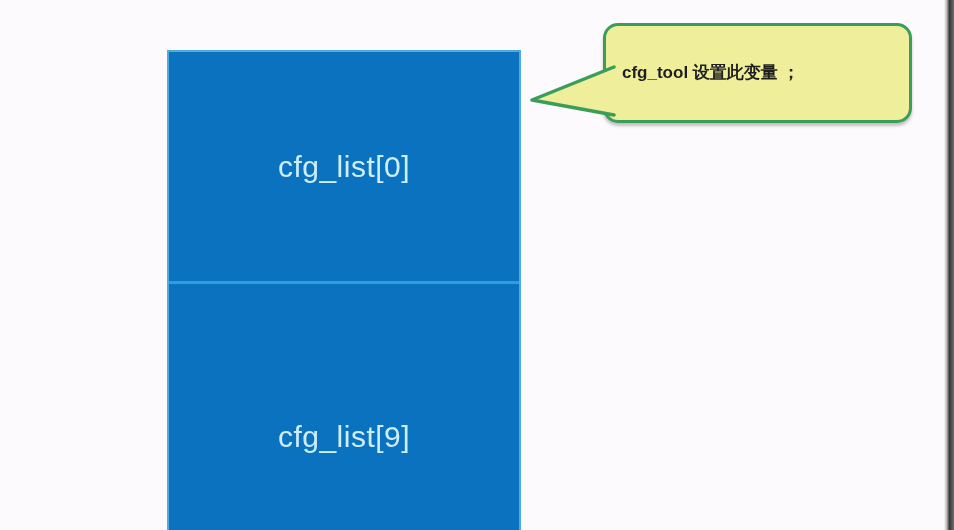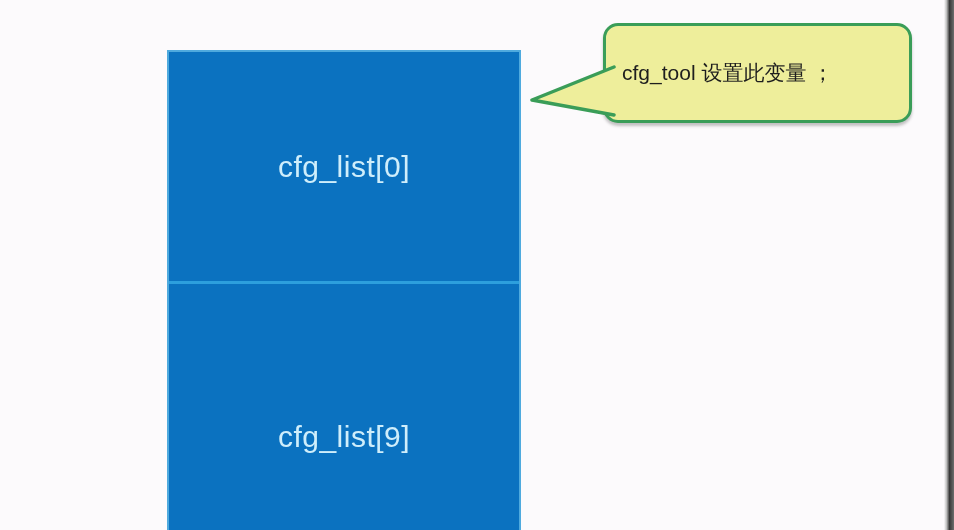--- a/index.html
+++ b/index.html
@@ -71,22 +71,22 @@
     border-radius: 15px;
     box-shadow: 0 3px 3px rgba(60,60,60,0.3);
     display: flex;
     flex-direction: column;
     justify-content: center;
     padding-left: 16px;
     z-index: 1;
   }
   .callout-line {
     color: var(--callout-text, #1e1e1e);
-    font-size: 21px;
-    font-weight: 400;
+    font-size: 17px;
+    font-weight: 700;
     line-height: 1.6;
     white-space: nowrap;
   }
 
   
   .callout-tail {
     position: absolute;
     left: 524px;
     top: 62px;
     width: 92px;

